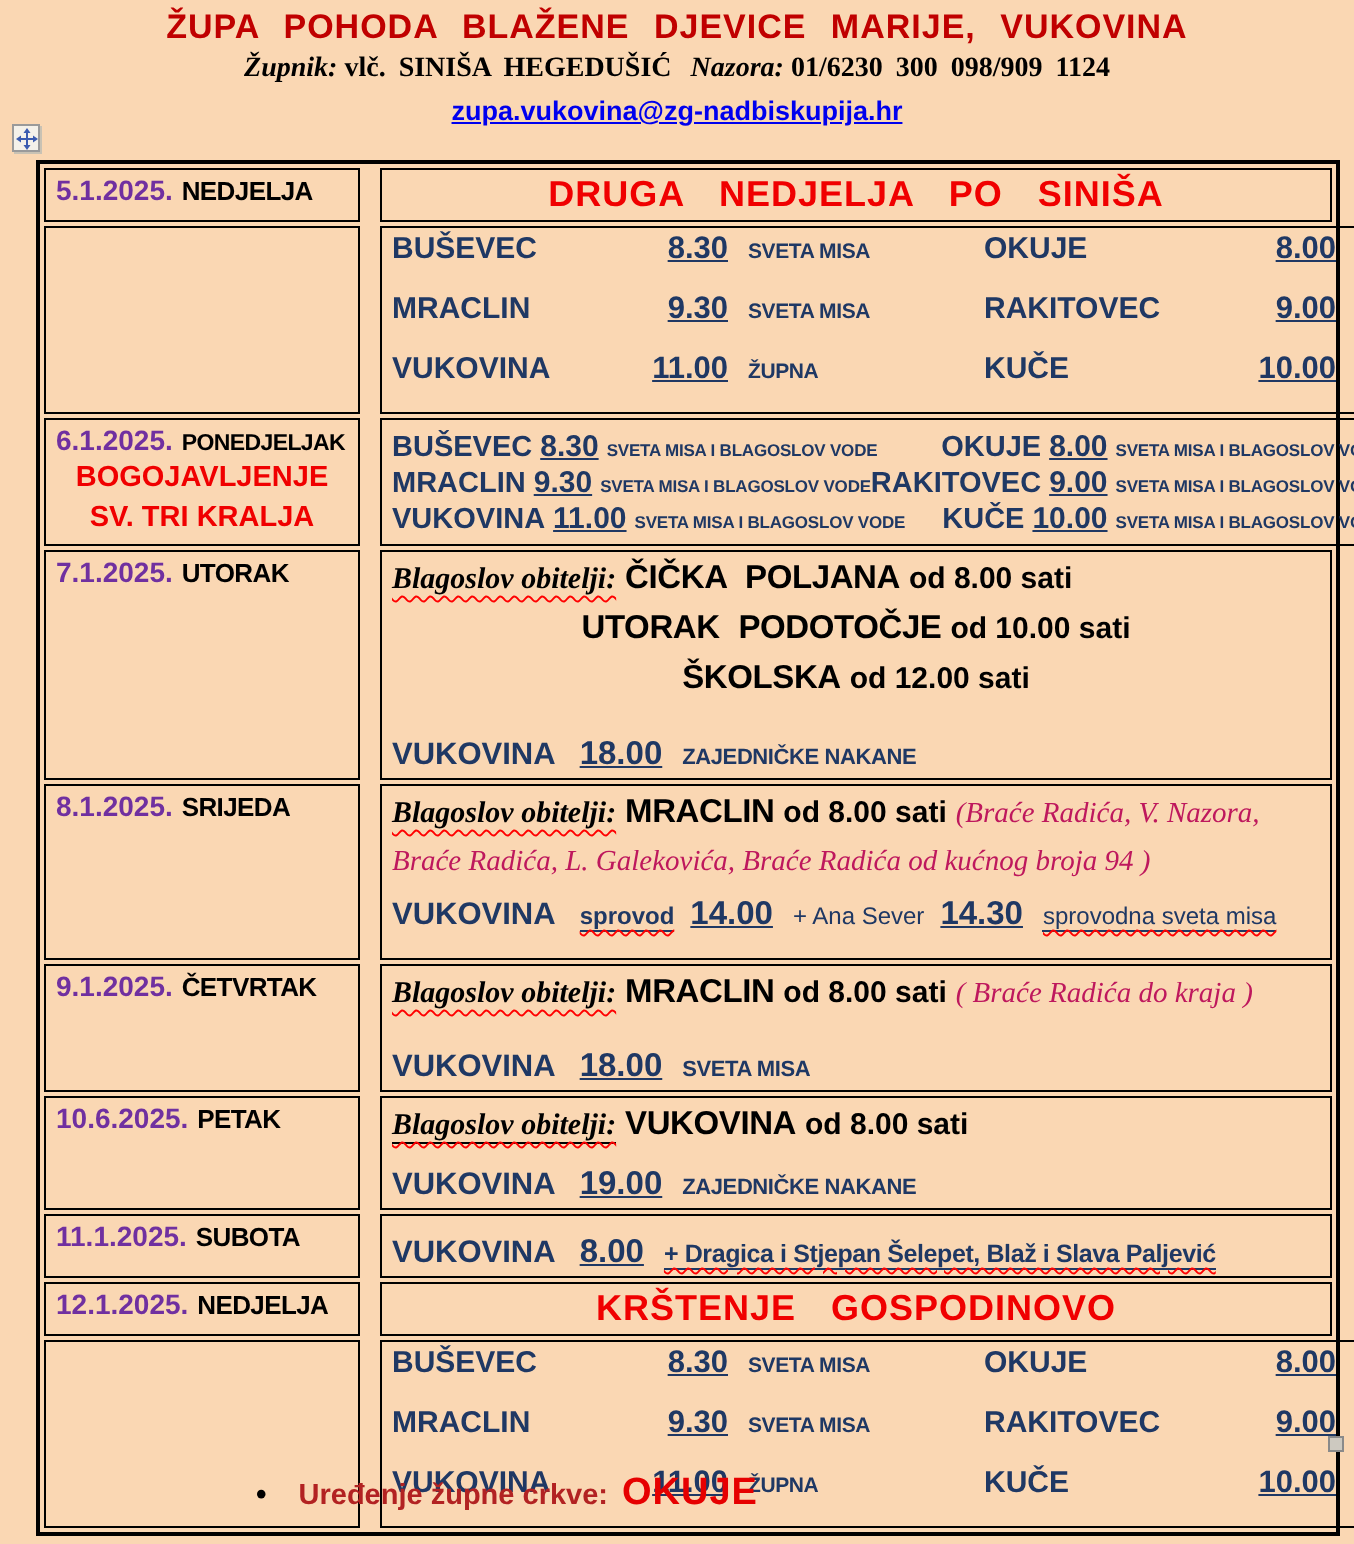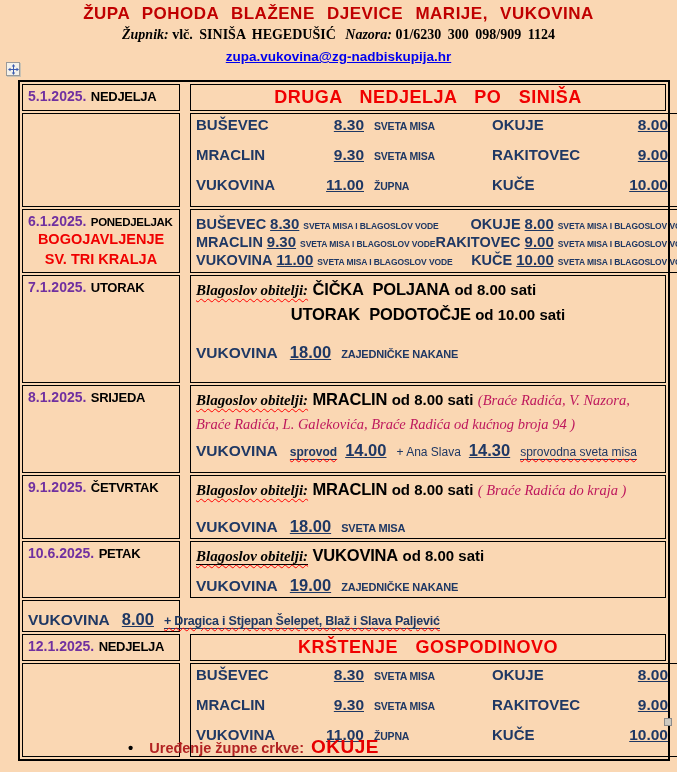--- a/index.html
+++ b/index.html
@@ -235,20 +235,24 @@
     <div class="cell h-r4">
       <div class="sched-line">
         <span class="blag">Blagoslov obitelji:</span>
         <span class="place">ČIČKA POLJANA</span>
         <span class="odsati">od 8.00 sati</span>
       </div>
       <div class="sched-center">
         <span class="place">UTORAK PODOTOČJE</span>
         <span class="odsati">od 10.00 sati</span>
       </div>
+      <div class="sched-center">
+        <span class="place">ŠKOLSKA</span>
+        <span class="odsati">od 12.00 sati</span>
+      </div>
       <div class="blue-line" style="margin-top:16px;">
         <span class="bl-name">VUKOVINA</span>
         <span class="bl-time">18.00</span>
         <span class="bl-desc">ZAJEDNIČKE NAKANE</span>
       </div>
     </div>
   </div>
 
   <div class="trow">
     <div class="cell h-r5">
@@ -259,21 +263,21 @@
       <div style="line-height:23px;">
         <span class="blag">Blagoslov obitelji:</span>
         <span class="place">MRACLIN</span>
         <span class="odsati">od 8.00 sati</span>
         <span class="paren">(Braće Radića, V. Nazora, Braće Radića, L. Galekovića, Braće Radića od kućnog broja 94 )</span>
       </div>
       <div class="blue-line" style="margin-top:auto; margin-bottom:10px;">
         <span class="bl-name">VUKOVINA</span>
         <span class="bl-small sq-u" style="font-weight:bold;">sprovod</span>
         <span class="bl-time">14.00</span>
-        <span class="bl-small">+ Ana Slava</span>
+        <span class="bl-small">+ Ana Sever</span>
         <span class="bl-time">14.30</span>
         <span class="bl-small sq-u" style="margin-right:0;">sprovodna sveta misa</span>
       </div>
     </div>
   </div>
 
   <div class="trow">
     <div class="cell h-r6">
       <div><span class="date">9.1.2025.</span>
            <span class="day">ČETVRTAK</span></div>
@@ -307,20 +311,24 @@
       <div class="blue-line mt-auto">
         <span class="bl-name">VUKOVINA</span>
         <span class="bl-time">19.00</span>
         <span class="bl-desc">ZAJEDNIČKE NAKANE</span>
       </div>
     </div>
   </div>
 
   <div class="trow">
     <div class="cell h-r8">
+      <div><span class="date">11.1.2025.</span>
+           <span class="day">SUBOTA</span></div>
+    </div>
+    <div class="cell h-r8">
       <div class="blue-line mt-auto">
         <span class="bl-name">VUKOVINA</span>
         <span class="bl-time">8.00</span>
         <span class="memorial sq-u">+ Dragica i Stjepan Šelepet, Blaž i Slava Paljević</span>
       </div>
     </div>
   </div>
 
   <div class="trow">
     <div class="cell h-r9">

